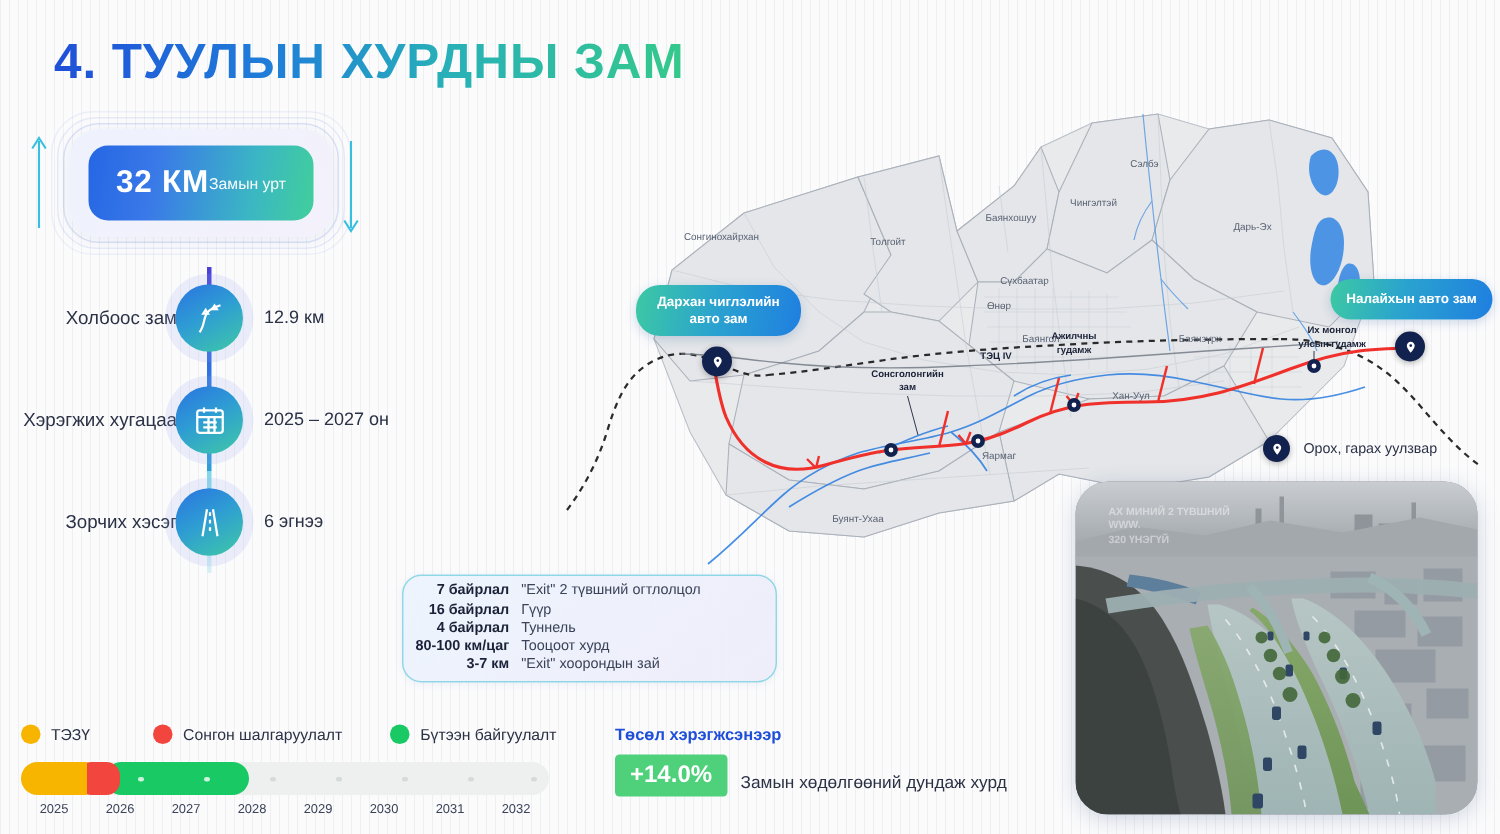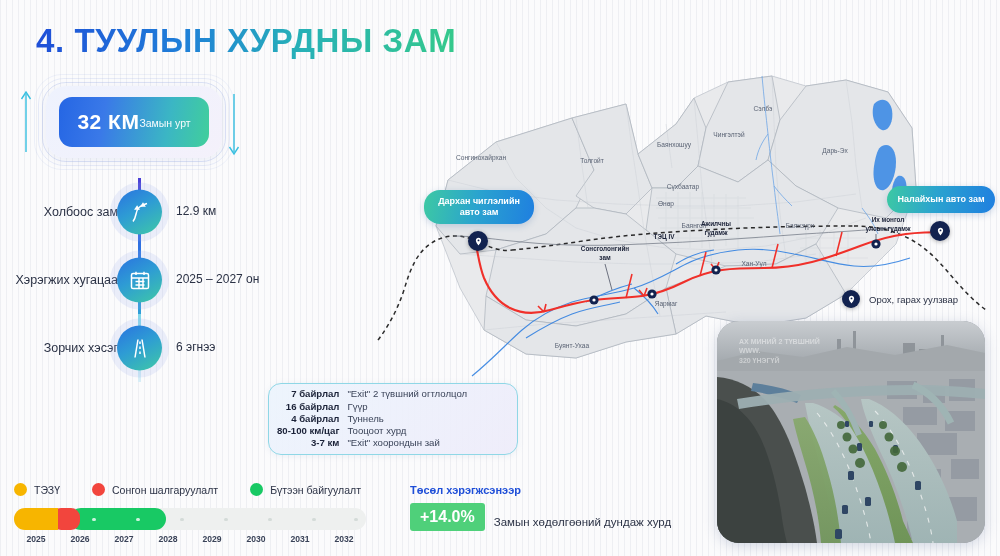--- a/index.html
+++ b/index.html
@@ -105,21 +105,21 @@
   #bar-wrap { position: absolute; left: 14px; top: 508px; width: 352px; height: 22px; }
   #bar-track { position: absolute; inset: 0; background: #eef0ef; border-radius: 11px; }
   .bar-seg { position: absolute; top: 0; height: 22px; }
   #seg-y { left: 0; width: 44px; background: #F7B500; border-radius: 11px 0 0 11px; }
   #seg-r { left: 38px; width: 28px; background: #F2453D; border-radius: 9px; }
   #seg-g { left: 56px; width: 96px; background: #18C964; border-radius: 11px; }
   .tick-dot { position: absolute; top: 9.5px; width: 3.5px; height: 3.5px; border-radius: 50%; background: rgba(255,255,255,0.78); }
   .tick-dot.off { background: #d4dbd8; }
   #bar-years {
     position: absolute; left: 14px; top: 534px; width: 352px;
-    display: flex; font-size: 8.6px; color: #3a4358; font-weight: bold;
+    display: flex; font-size: 8.6px; color: #3a4358;
   }
   #bar-years span { flex: 1; text-align: center; }
 
   
   #result { position: absolute; left: 410px; top: 484px; }
   #result-title { font-size: 11px; font-weight: bold; color: #1f4fd8; margin-bottom: 7px; }
   #result-row { display: flex; align-items: flex-end; gap: 9px; }
   #result-badge {
     background: #4fd07a; color: #fff; font-size: 16px; font-weight: bold;
     padding: 5px 10px; border-radius: 3px; line-height: 1.1;
@@ -250,21 +250,21 @@
       <div class="spec-k">3-7 км</div>
       <div class="spec-v">"Exit" хоорондын зай</div>
     </div>
   </div>
 
   <div id="legend">
     <div class="lg">
       <span class="lg-dot" style="background:#F7B500"></span>
       <span>ТЭЗҮ</span>
     </div>
-    <div class="lg" style="margin-left:22px">
+    <div class="lg" style="margin-left:32px">
       <span class="lg-dot" style="background:#F2453D"></span>
       <span>Сонгон шалгаруулалт</span>
     </div>
     <div class="lg" style="margin-left:22px">
       <span class="lg-dot" style="background:#18C964"></span>
       <span>Бүтээн байгуулалт</span>
     </div>
   </div>
 
   <div id="bar-wrap">

